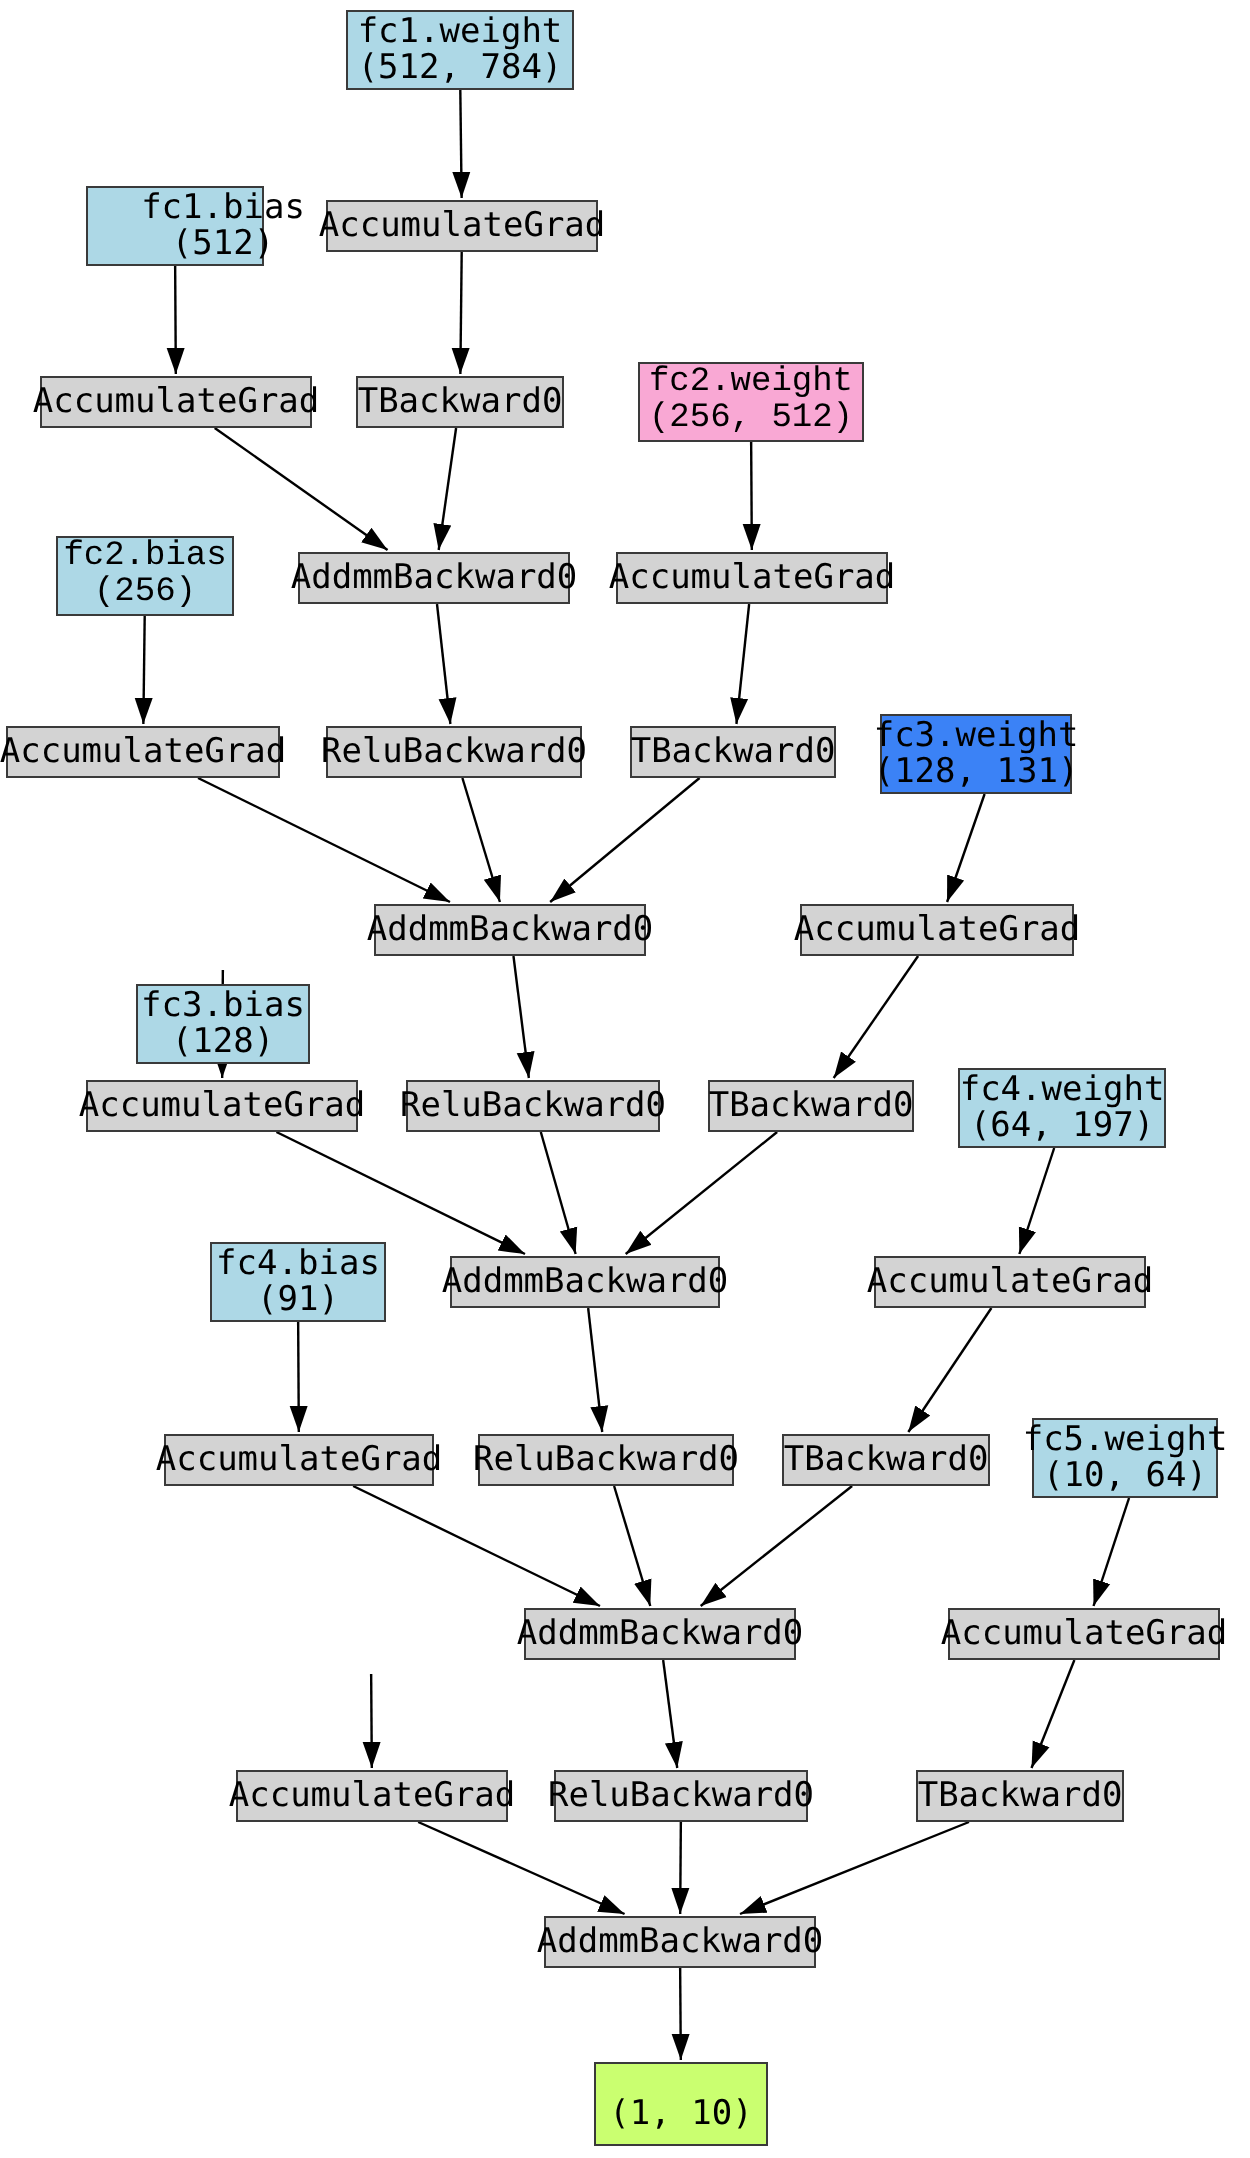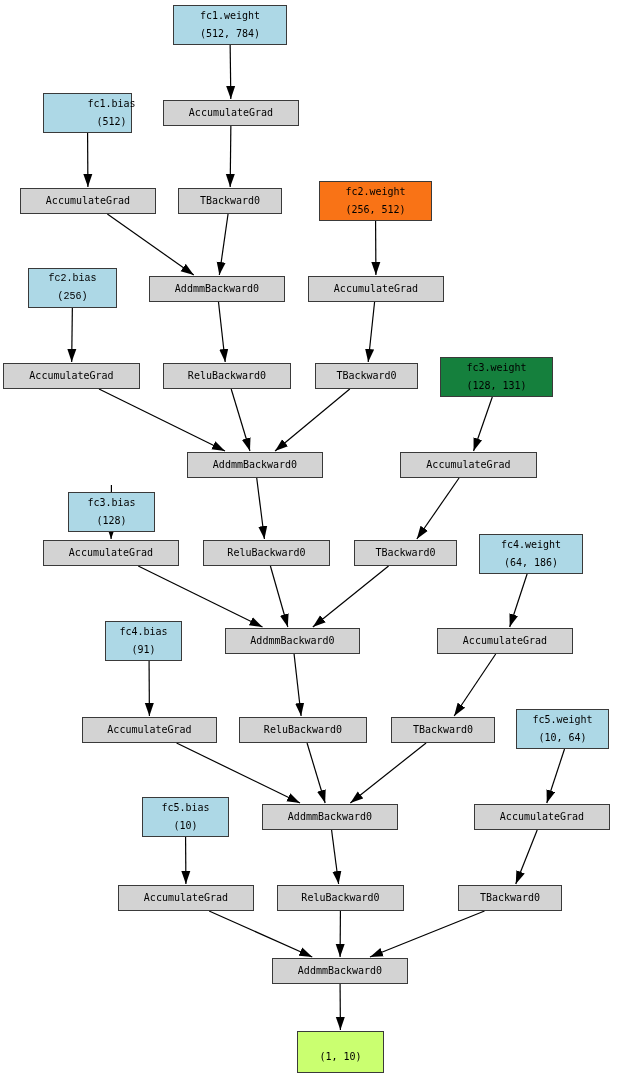--- a/index.html
+++ b/index.html
@@ -26,21 +26,21 @@
     stroke-width: 1.2;
   }
   .node {
     position: absolute;
     box-sizing: border-box;
     display: flex;
     flex-direction: column;
     align-items: center;
     justify-content: center;
     border: 1.5px solid #3a3a3a;
-    font-size: 10px;
+    font-size: 17px;
     line-height: 18px;
     color: #000000;
     white-space: pre;
     text-align: center;
   }
   .node.output {
     padding-top: 10px;
   }
 </style>
 </head>
@@ -86,43 +86,42 @@
       <line x1="209.1" y1="911" x2="312.28" y2="957" marker-end="url(#arrowhead)"></line>
       <line x1="340.425" y1="911" x2="340.09" y2="957" marker-end="url(#arrowhead)"></line>
       <line x1="484.5" y1="911" x2="370" y2="957" marker-end="url(#arrowhead)"></line>
       <line x1="340.075" y1="984" x2="340.41" y2="1030" marker-end="url(#arrowhead)"></line>
     </svg>
 <div class="node param" style="left: 173px; top: 5px; width: 114px; height: 40px; background: rgb(173, 216, 230);"><span>fc1.weight</span><span>(512, 784)</span></div>
     <div class="node param" style="left: 43px; top: 93px; width: 89px; height: 40px; background: rgb(173, 216, 230); padding-left: 48px;"><span>fc1.bias</span><span>(512)</span></div>
     <div class="node op" style="left: 163px; top: 100px; width: 136px; height: 26px; background: rgb(211, 211, 211);"><span>AccumulateGrad</span></div>
     <div class="node op" style="left: 20px; top: 188px; width: 136px; height: 26px; background: rgb(211, 211, 211);"><span>AccumulateGrad</span></div>
     <div class="node op" style="left: 178px; top: 188px; width: 104px; height: 26px; background: rgb(211, 211, 211);"><span>TBackward0</span></div>
-    <div class="node param" style="left: 319px; top: 181px; width: 113px; height: 40px; background: #f97316;"><span>fc2.weight</span><span>(256, 512)</span></div>
+    <div class="node param" style="left: 319px; top: 181px; width: 113px; height: 40px; background: #f9a8d4; font-family: Liberation Mono, monospace;"><span>fc2.weight</span><span>(256, 512)</span></div>
     <div class="node param" style="left: 28px; top: 268px; width: 89px; height: 40px; background: rgb(173, 216, 230); font-family: Liberation Mono, monospace;"><span>fc2.bias</span><span>(256)</span></div>
     <div class="node op" style="left: 149px; top: 276px; width: 136px; height: 26px; background: rgb(211, 211, 211);"><span>AddmmBackward0</span></div>
     <div class="node op" style="left: 308px; top: 276px; width: 136px; height: 26px; background: rgb(211, 211, 211);"><span>AccumulateGrad</span></div>
     <div class="node op" style="left: 3px; top: 363px; width: 137px; height: 26px; background: rgb(211, 211, 211);"><span>AccumulateGrad</span></div>
     <div class="node op" style="left: 163px; top: 363px; width: 128px; height: 26px; background: rgb(211, 211, 211);"><span>ReluBackward0</span></div>
     <div class="node op" style="left: 315px; top: 363px; width: 103px; height: 26px; background: rgb(211, 211, 211);"><span>TBackward0</span></div>
-    <div class="node param" style="left: 440px; top: 357px; width: 113px; height: 40px; background: #15803d;"><span>fc3.weight</span><span>(128, 131)</span></div>
+    <div class="node param" style="left: 440px; top: 357px; width: 96px; height: 40px; background: #3b82f6;"><span>fc3.weight</span><span>(128, 131)</span></div>
     <div class="node param" style="left: 68px; top: 445px; width: 87px; height: 40px; background: rgb(173, 216, 230); margin-top: 47px;"><span>fc3.bias</span><span>(128)</span></div>
     <div class="node op" style="left: 187px; top: 452px; width: 136px; height: 26px; background: rgb(211, 211, 211);"><span>AddmmBackward0</span></div>
     <div class="node op" style="left: 400px; top: 452px; width: 137px; height: 26px; background: rgb(211, 211, 211);"><span>AccumulateGrad</span></div>
     <div class="node op" style="left: 43px; top: 540px; width: 136px; height: 26px; background: rgb(211, 211, 211);"><span>AccumulateGrad</span></div>
     <div class="node op" style="left: 203px; top: 540px; width: 127px; height: 26px; background: rgb(211, 211, 211);"><span>ReluBackward0</span></div>
     <div class="node op" style="left: 354px; top: 540px; width: 103px; height: 26px; background: rgb(211, 211, 211);"><span>TBackward0</span></div>
-    <div class="node param" style="left: 479px; top: 534px; width: 104px; height: 40px; background: rgb(173, 216, 230);"><span>fc4.weight</span><span>(64, 186)</span></div>
-    <div class="node param" style="left: 105px; top: 621px; width: 77px; height: 40px; background: rgb(173, 216, 230);"><span>fc4.bias</span><span>(91)</span></div>
+    <div class="node param" style="left: 479px; top: 534px; width: 104px; height: 40px; background: rgb(173, 216, 230);"><span>fc4.weight</span><span>(64, 197)</span></div>
+    <div class="node param" style="left: 105px; top: 621px; width: 88px; height: 40px; background: rgb(173, 216, 230);"><span>fc4.bias</span><span>(91)</span></div>
     <div class="node op" style="left: 225px; top: 628px; width: 135px; height: 26px; background: rgb(211, 211, 211);"><span>AddmmBackward0</span></div>
     <div class="node op" style="left: 437px; top: 628px; width: 136px; height: 26px; background: rgb(211, 211, 211);"><span>AccumulateGrad</span></div>
     <div class="node op" style="left: 82px; top: 717px; width: 135px; height: 26px; background: rgb(211, 211, 211);"><span>AccumulateGrad</span></div>
     <div class="node op" style="left: 239px; top: 717px; width: 128px; height: 26px; background: rgb(211, 211, 211);"><span>ReluBackward0</span></div>
     <div class="node op" style="left: 391px; top: 717px; width: 104px; height: 26px; background: rgb(211, 211, 211);"><span>TBackward0</span></div>
     <div class="node param" style="left: 516px; top: 709px; width: 93px; height: 40px; background: rgb(173, 216, 230);"><span>fc5.weight</span><span>(10, 64)</span></div>
-    <div class="node param" style="left: 142px; top: 797px; width: 87px; height: 40px; background: rgb(173, 216, 230);"><span>fc5.bias</span><span>(10)</span></div>
     <div class="node op" style="left: 262px; top: 804px; width: 136px; height: 26px; background: rgb(211, 211, 211);"><span>AddmmBackward0</span></div>
     <div class="node op" style="left: 474px; top: 804px; width: 136px; height: 26px; background: rgb(211, 211, 211);"><span>AccumulateGrad</span></div>
     <div class="node op" style="left: 118px; top: 885px; width: 136px; height: 26px; background: rgb(211, 211, 211);"><span>AccumulateGrad</span></div>
     <div class="node op" style="left: 277px; top: 885px; width: 127px; height: 26px; background: rgb(211, 211, 211);"><span>ReluBackward0</span></div>
     <div class="node op" style="left: 458px; top: 885px; width: 104px; height: 26px; background: rgb(211, 211, 211);"><span>TBackward0</span></div>
     <div class="node op" style="left: 272px; top: 958px; width: 136px; height: 26px; background: rgb(211, 211, 211);"><span>AddmmBackward0</span></div>
     <div class="node output" style="left: 297px; top: 1031px; width: 87px; height: 42px; background: rgb(202, 255, 112);"><span>(1, 10)</span></div>
   </div>
 
 </body></html>

